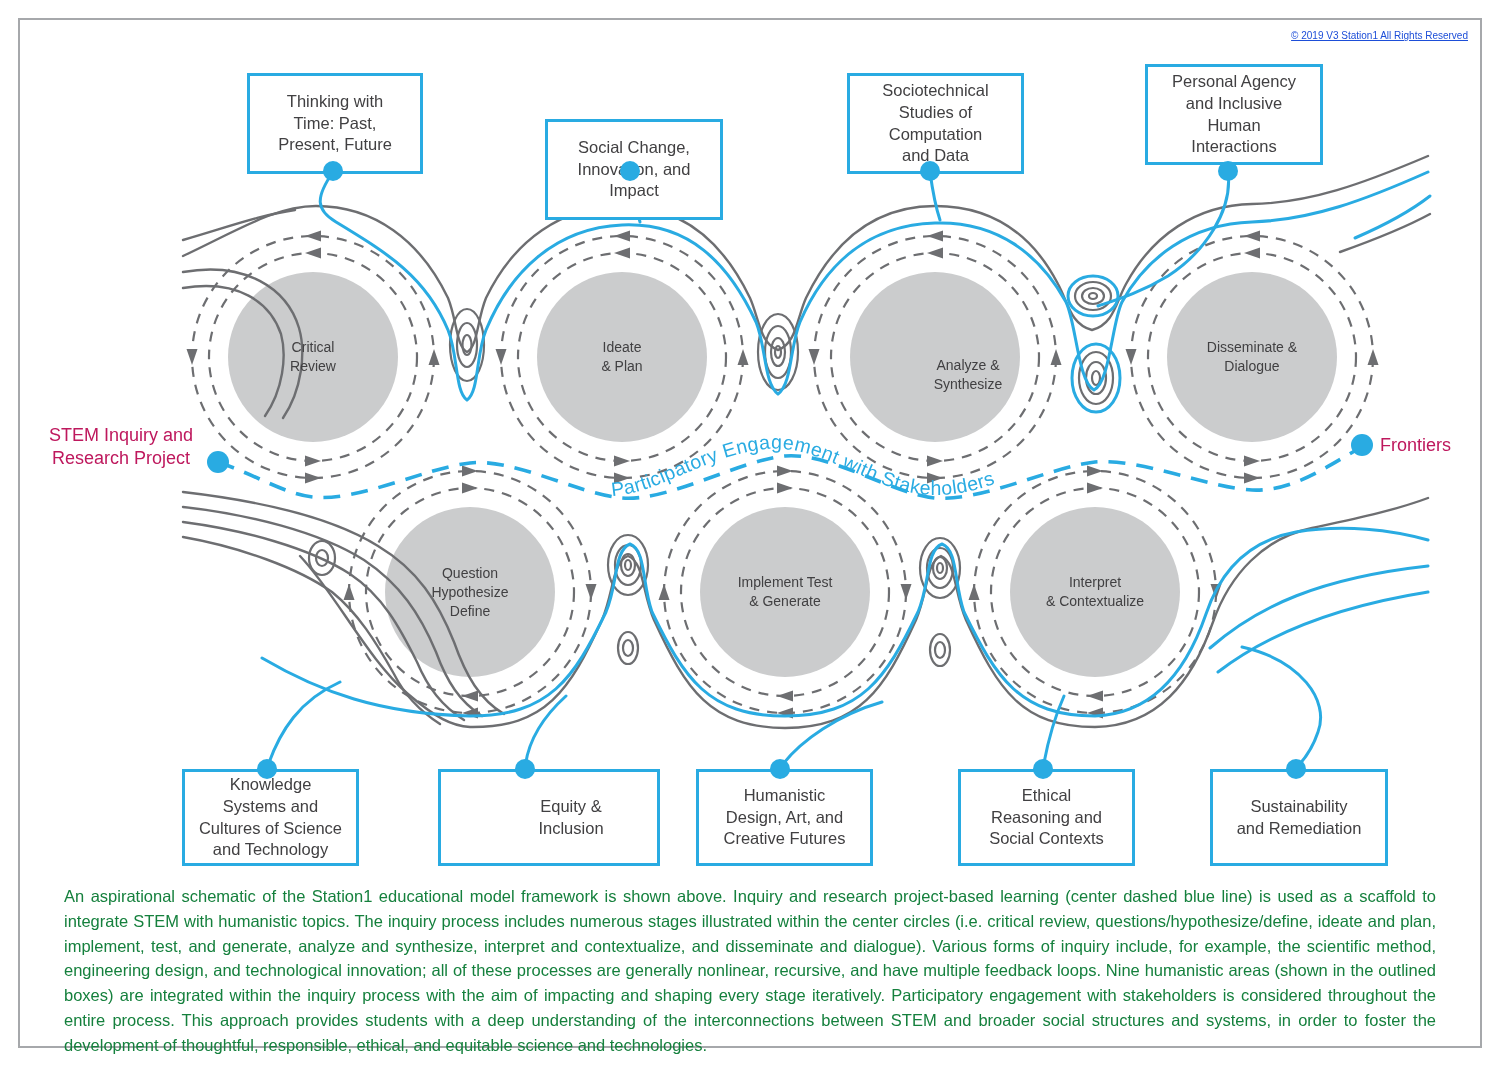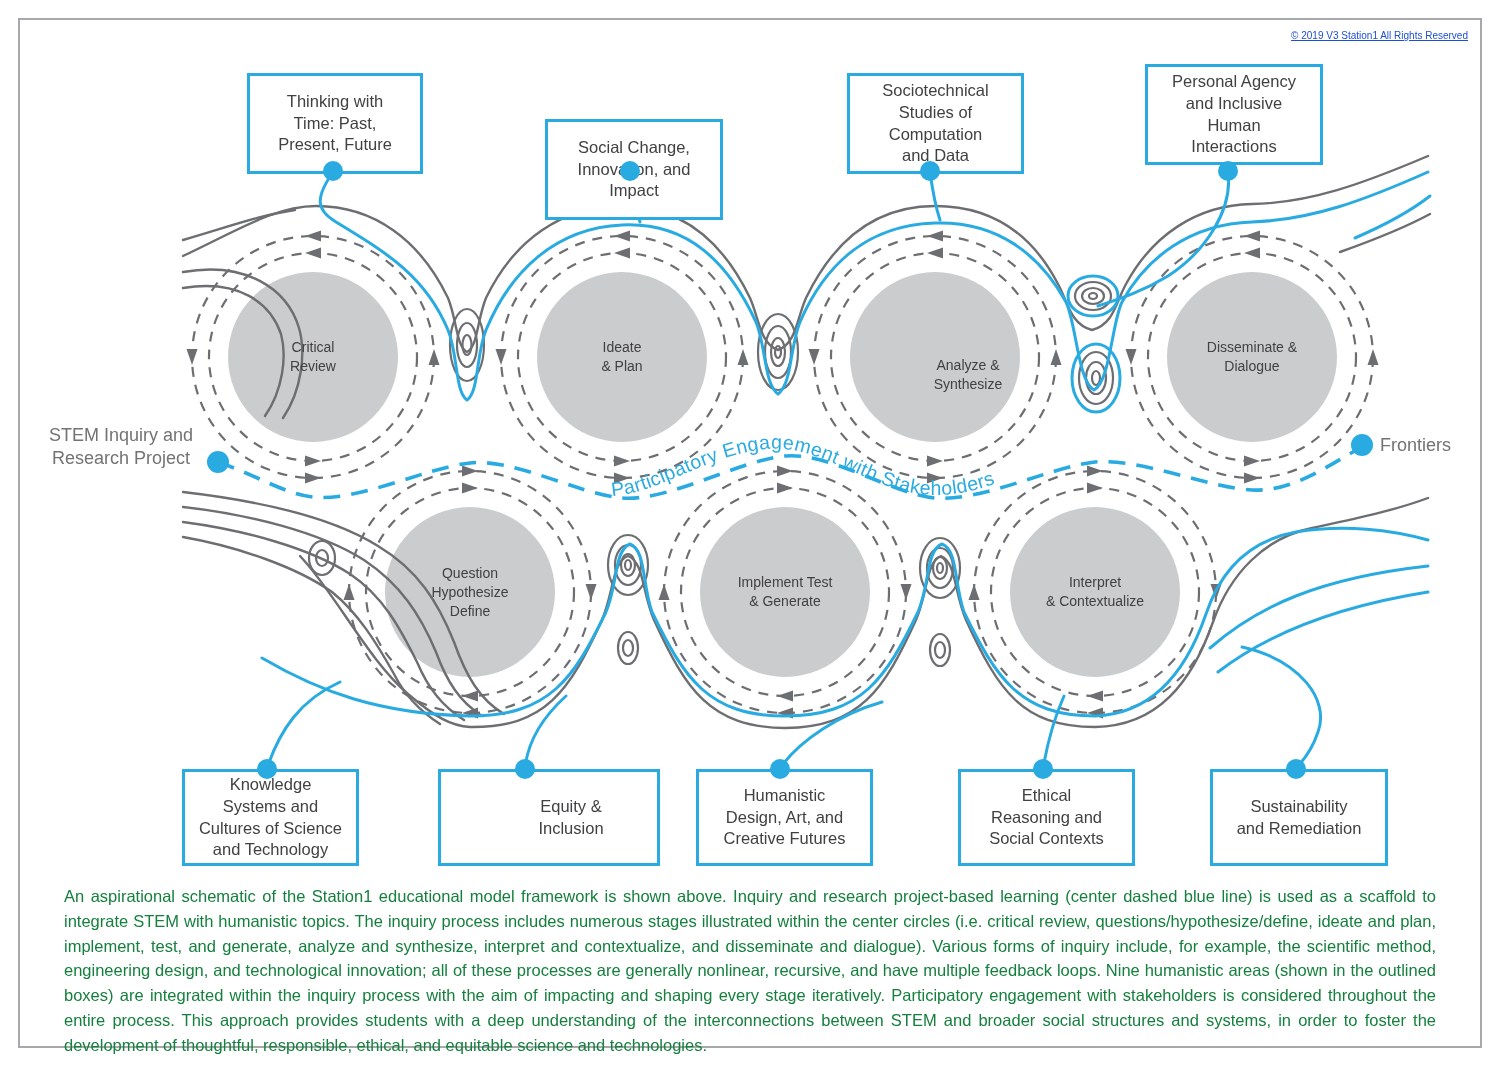--- a/index.html
+++ b/index.html
@@ -8,21 +8,21 @@
   .page-border{position:absolute;left:18px;top:18px;right:18px;bottom:18px;
        border:2px solid #a6a8ab;pointer-events:none;}
   .copyright{position:absolute;top:30px;right:32px;font-size:10px;color:#1d4ed8;text-decoration:underline;}
   svg.art{position:absolute;left:0;top:0;width:1500px;height:1066px;}
   .box{position:absolute;border:3px solid #29abe2;background:#ffffff;
        display:flex;align-items:center;justify-content:center;text-align:center;
        font-size:16.5px;line-height:1.32;white-space:pre-line;color:#414042;}
   .stage-label{position:absolute;width:190px;transform:translate(-50%,-50%);
        text-align:center;font-size:14px;line-height:1.35;white-space:pre-line;
        color:#414042;}
-  .side-label{position:absolute;color:#737373;font-size:18px;line-height:1.3;
+  .side-label{position:absolute;color:#be185d;font-size:18px;line-height:1.3;
        text-align:center;white-space:pre-line;}
   .dot{position:absolute;width:20px;height:20px;border-radius:50%;
        background:#29abe2;transform:translate(-50%,-50%);}
   .dot.big{width:22px;height:22px;}
   .caption{position:absolute;left:64px;top:884px;width:1372px;font-size:16.5px;
        line-height:1.5;text-align:justify;color:#15803d;}
 </style>
 </head>
 <body>
 

